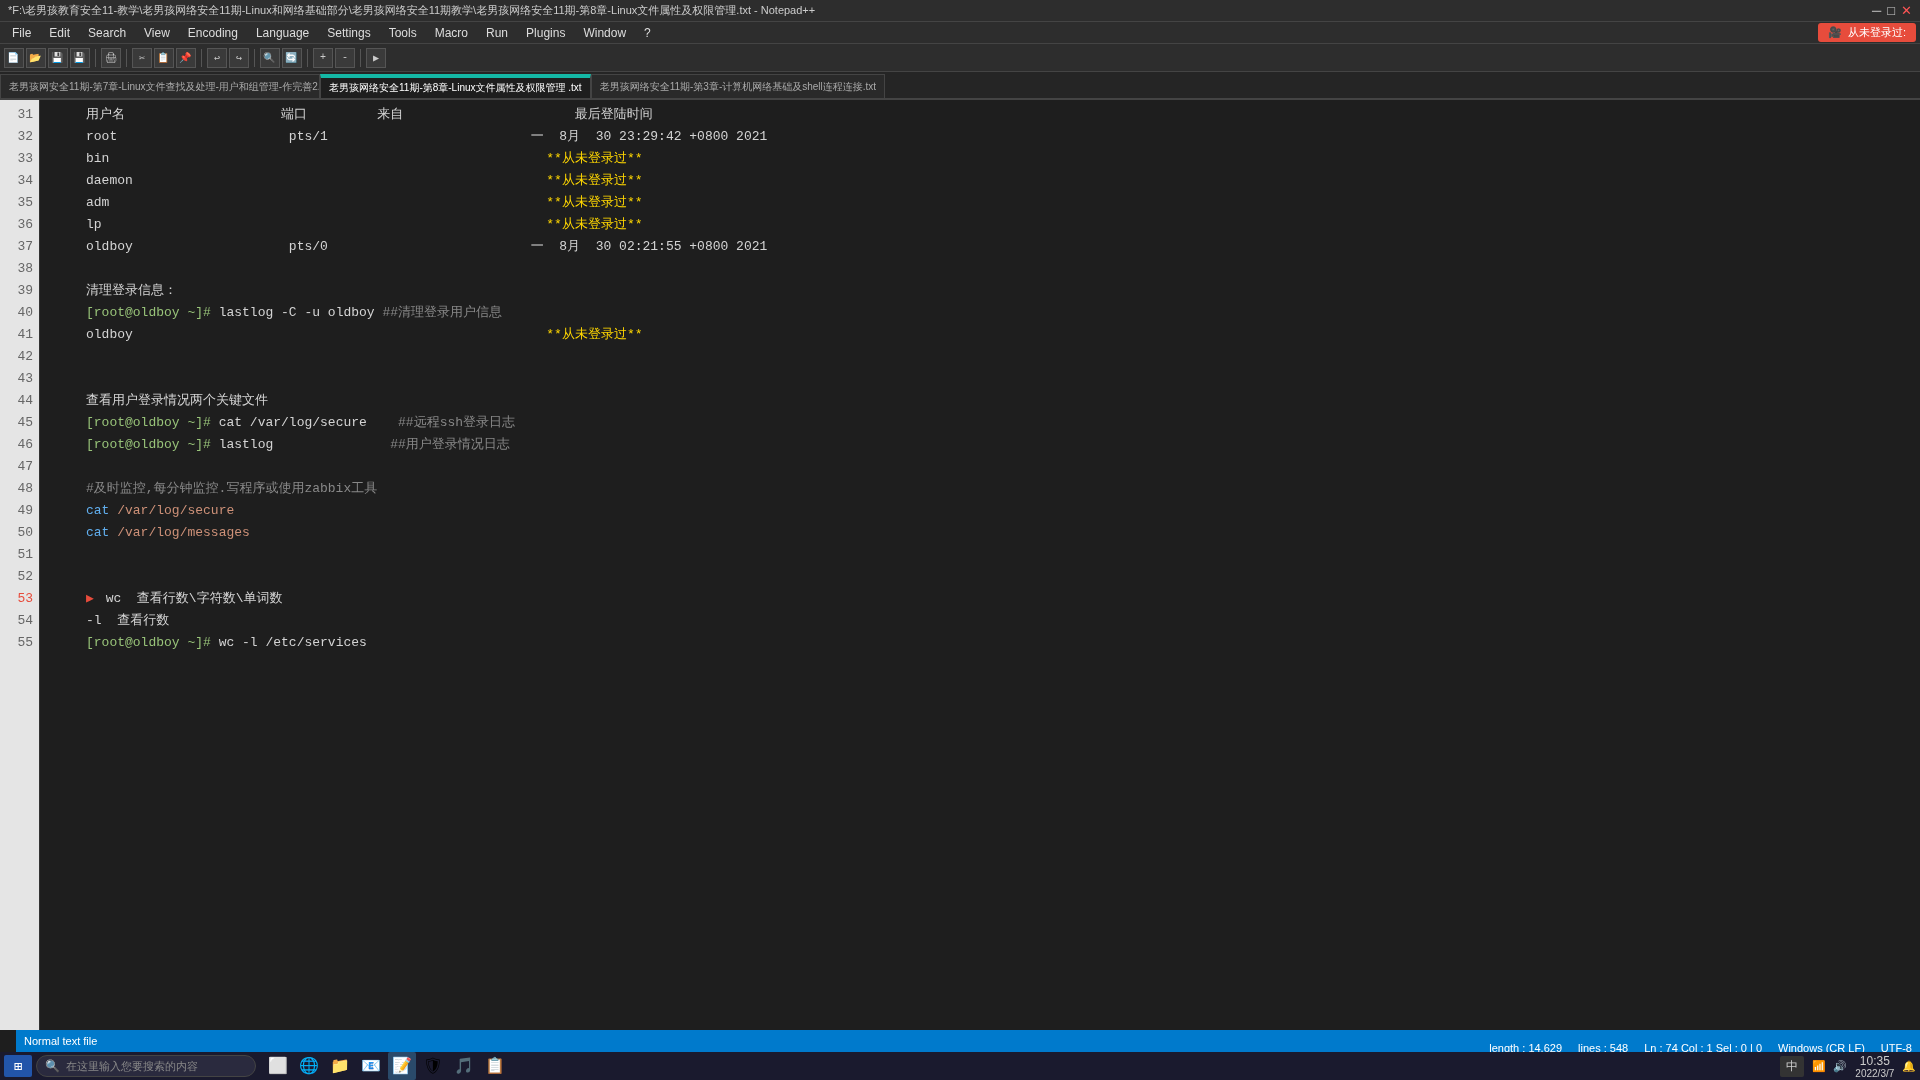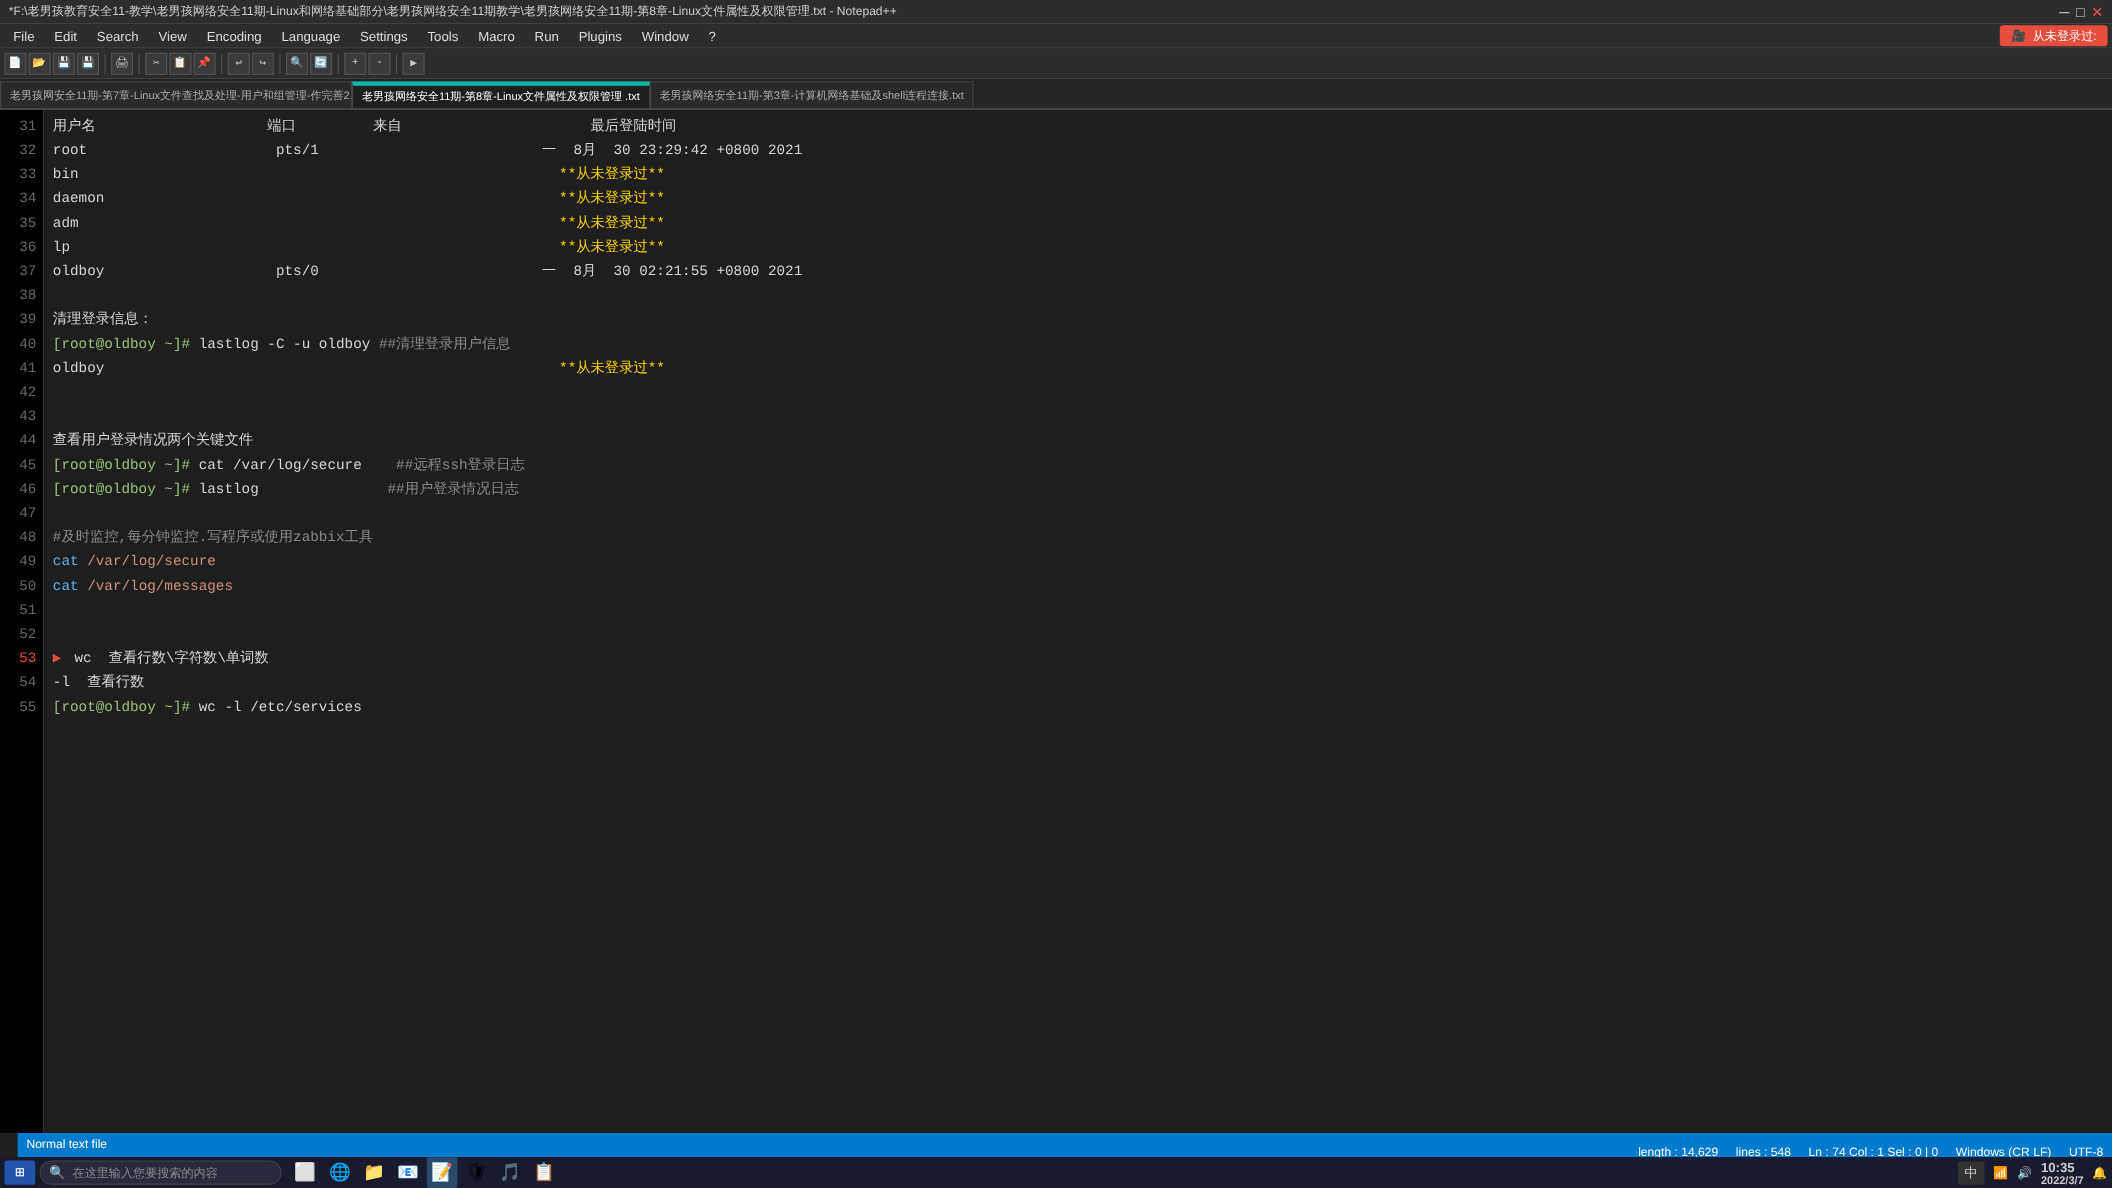--- a/index.html
+++ b/index.html
@@ -88,21 +88,21 @@
       text-overflow: ellipsis;
     }
     .tab.active {
       background: #1e1e1e;
       color: #fff;
       border-top: 4px solid #14b8a6;
     }
 
     .line-numbers {
       width: 40px;
-      background: #000000;
+      background: #e5e5e5;
       color: #666;
       font-size: 13px;
       font-family: 'Courier New', monospace;
       padding: 4px 0;
       text-align: right;
       padding-right: 6px;
       line-height: 22px;
       border-right: 1px solid #333;
       overflow: hidden;
       flex-shrink: 0;
@@ -111,20 +111,21 @@
 
     .editor-content {
       flex: 1;
       color: #d4d4d4;
       font-size: 13px;
       font-family: 'Courier New', monospace;
       line-height: 22px;
       padding: 4px 0 4px 8px;
       overflow: hidden;
       white-space: pre;
+      margin-left: 38px;
     }
     .code-line { height: 22px; display: flex; align-items: center; }
 
     
     .status-bar {
       background: #007acc;
       height: 22px;
       display: flex;
       align-items: center;
       padding: 0 8px;
@@ -180,21 +181,21 @@
       display: flex; align-items: center; justify-content: center;
       font-size: 16px;
       cursor: pointer;
       border-radius: 2px;
     }
     .taskbar-right {
       margin-left: auto;
       display: flex; align-items: center; gap: 8px;
       color: #ccc; font-size: 11px; font-family: Arial, sans-serif;
     }
-    .taskbar-clock { text-align: left; font-weight: bold; }
+    .taskbar-clock { text-align: center; }
     .taskbar-time { font-size: 12px; }
     .taskbar-date { font-size: 10px; }
   </style>
 </head>
 <body>
 
 <div class="title-bar">
   <span style="font-size:11px;color:#ccc;overflow:hidden;white-space:nowrap;text-overflow:ellipsis;max-width:1600px;">*F:\老男孩教育安全11-教学\老男孩网络安全11期-Linux和网络基础部分\老男孩网络安全11期教学\老男孩网络安全11期-第8章-Linux文件属性及权限管理.txt - Notepad++</span>
   <div class="title-bar-controls">
     <span class="title-bar-btn">─</span>

